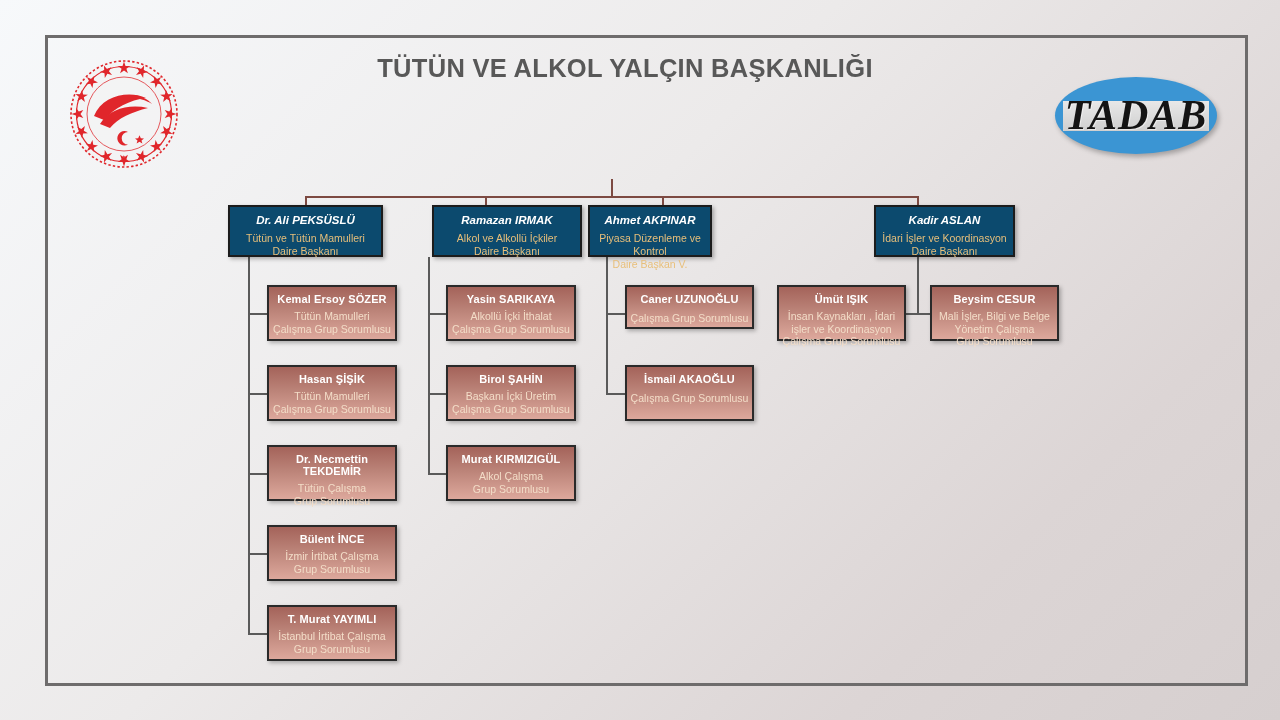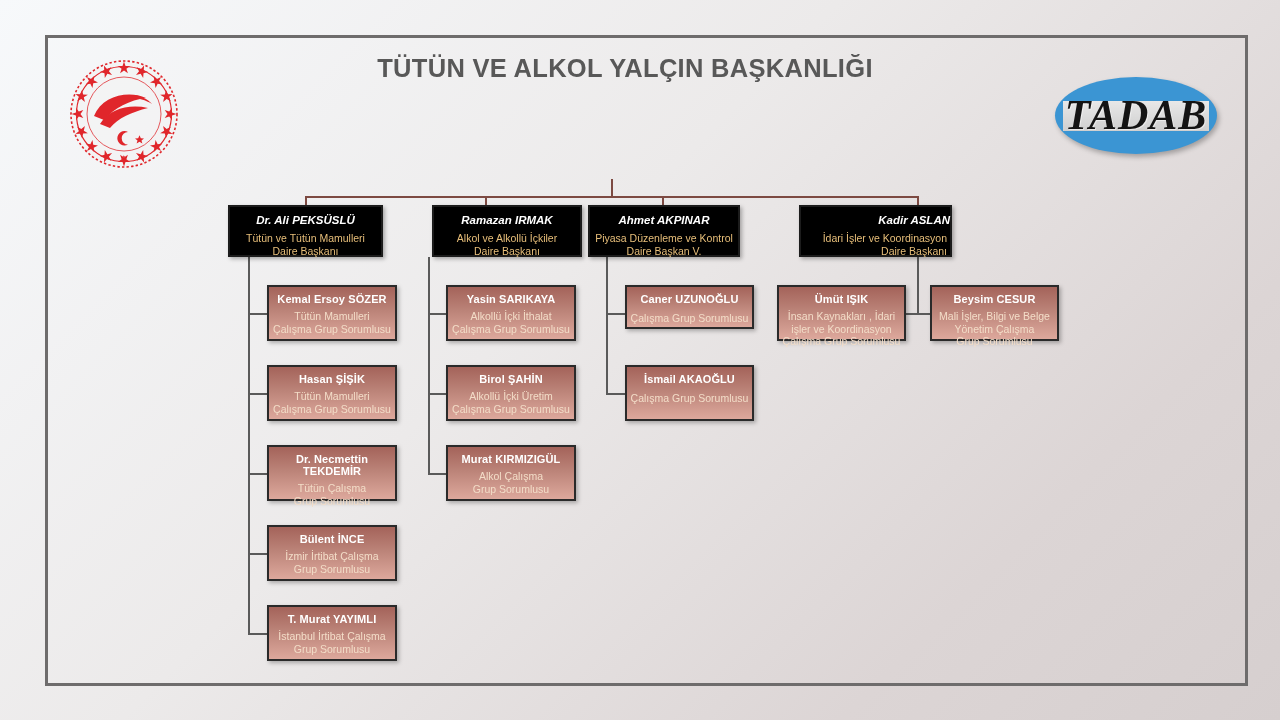--- a/index.html
+++ b/index.html
@@ -64,21 +64,21 @@
   }
   .box.top .nm{
     color:#ffffff;font-style:italic;font-weight:bold;font-size:16.5px;
     padding-top:9px;letter-spacing:.2px;
   }
   .box.top .rl{
     color:#f6e3c2;font-weight:bold;font-size:15px;padding-top:11px;
   }
 
   .box.head{
-    background:#000000;
+    background:#0c4a6e;
     border:2px solid #1c1c1c;
     box-shadow:2px 2px 4px rgba(0,0,0,.30);
   }
   .box.head .nm{
     color:#ffffff;font-style:italic;font-weight:bold;font-size:11.5px;
     padding-top:7px;
   }
   .box.head .rl{
     color:#e8bf7a;font-size:10.5px;line-height:13px;padding-top:6px;
     padding-left:3px;padding-right:3px;
@@ -188,29 +188,29 @@
   </div>
 
   <div class="box head" style="left:432px;top:205px;width:150px;height:52px;">
     <div class="nm">Ramazan IRMAK</div>
     <div class="rl">
       <span>Alkol ve Alkollü İçkiler</span><br>
       <span>Daire Başkanı</span>
     </div>
   </div>
 
-  <div class="box head" style="left:588px;top:205px;width:152px;height:52px;">
+  <div class="box head" style="left:588px;top:205px;width:124px;height:52px;">
     <div class="nm">Ahmet AKPINAR</div>
     <div class="rl">
       <span>Piyasa Düzenleme ve Kontrol</span><br>
       <span>Daire Başkan V.</span>
     </div>
   </div>
 
-  <div class="box head" style="left:799px;top:205px;width:153px;height:52px;text-align:right;">
+  <div class="box head" style="left:874px;top:205px;width:141px;height:52px;">
     <div class="nm">Kadir ASLAN</div>
     <div class="rl">
       <span>İdari İşler ve Koordinasyon</span><br>
       <span>Daire Başkanı</span>
     </div>
   </div>
 
   <div class="box unit" style="left:267px;top:285px;width:130px;height:56px;">
     <div class="nm">Kemal Ersoy SÖZER</div>
     <div class="rl">
@@ -255,21 +255,21 @@
     <div class="nm">Yasin SARIKAYA</div>
     <div class="rl">
       <span>Alkollü İçki İthalat</span><br>
       <span>Çalışma Grup Sorumlusu</span>
     </div>
   </div>
 
   <div class="box unit" style="left:446px;top:365px;width:130px;height:56px;">
     <div class="nm">Birol ŞAHİN</div>
     <div class="rl">
-      <span>Alkollü İçki Üretim</span><br>
+      <span>Başkanı İçki Üretim</span><br>
       <span>Çalışma Grup Sorumlusu</span>
     </div>
   </div>
 
   <div class="box unit" style="left:446px;top:445px;width:130px;height:56px;">
     <div class="nm">Murat KIRMIZIGÜL</div>
     <div class="rl">
       <span>Alkol Çalışma</span><br>
       <span>Grup Sorumlusu</span>
     </div>

